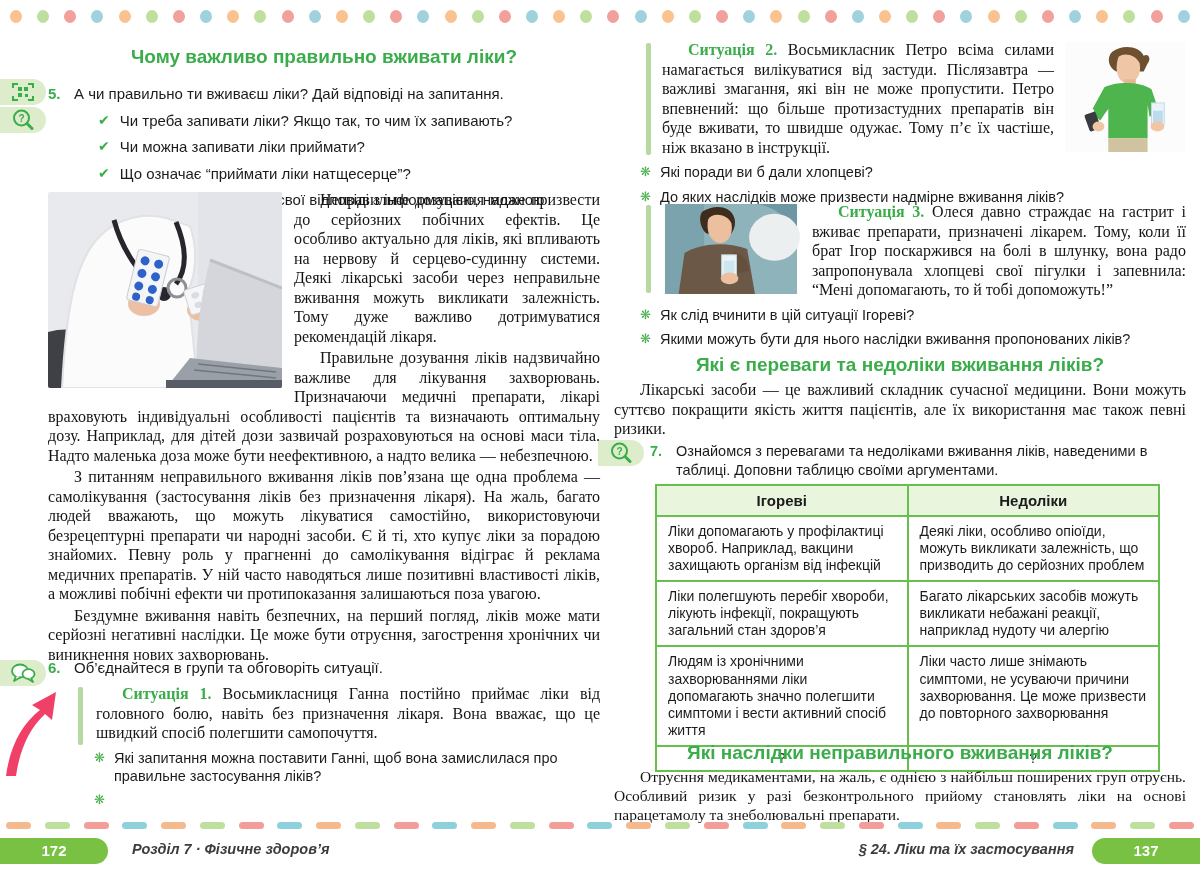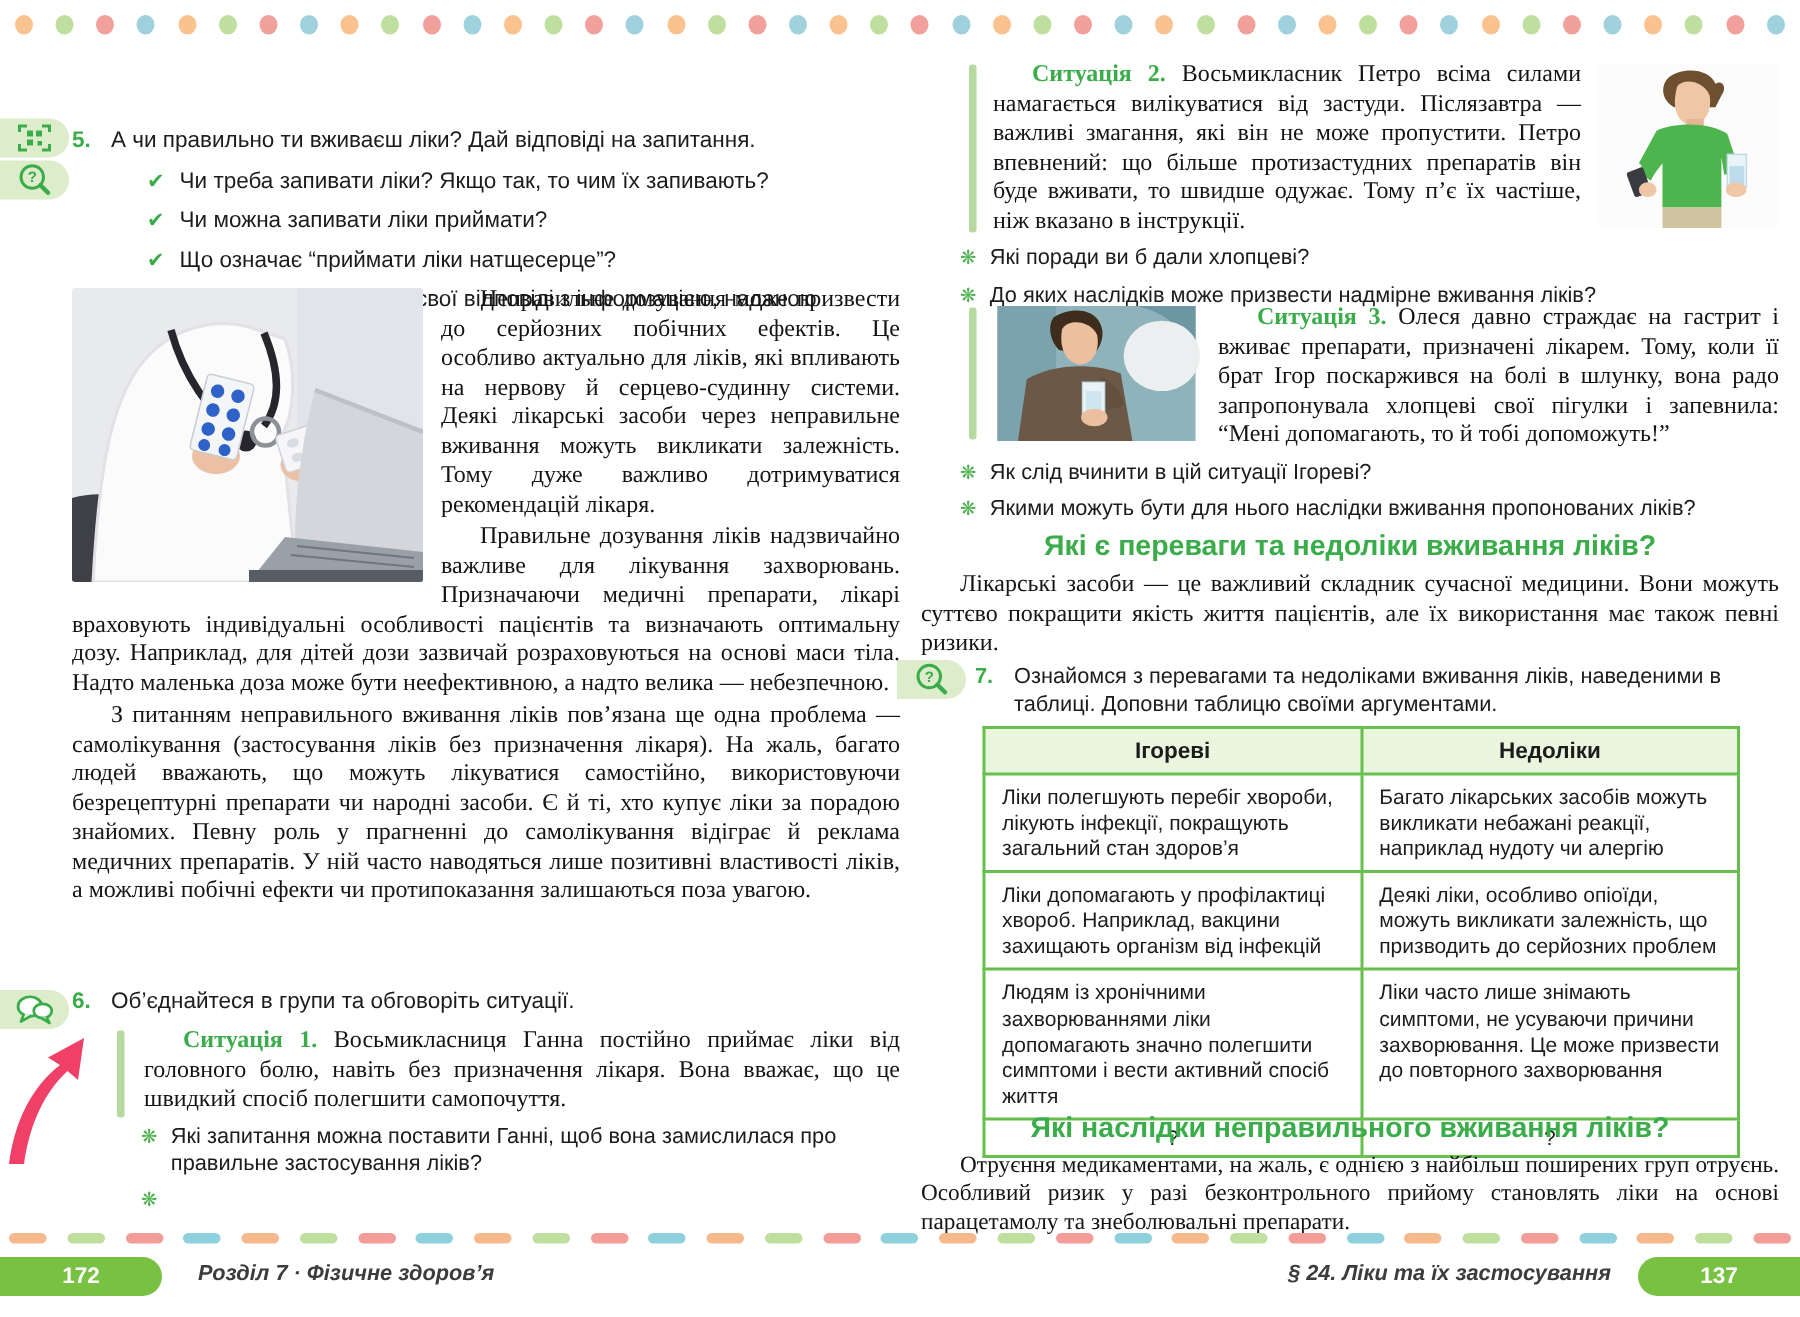--- a/index.html
+++ b/index.html
@@ -154,20 +154,21 @@
       <circle cx="10.5" cy="10" r="7.5" fill="none" stroke="#3aad4a" stroke-width="2"></circle>
       <line x1="16" y1="15.5" x2="21" y2="20.5" stroke="#3aad4a" stroke-width="3" stroke-linecap="round"></line>
       <text x="10.5" y="13.5" text-anchor="middle" font-size="10" font-weight="bold" font-family="Liberation Sans, sans-serif" fill="#3aad4a">?</text>
     </svg>
   </div>
 
   <svg class="arrow-svg" width="56" height="88" viewBox="0 0 56 88">
     <path d="M4,88 C8,58 20,36 38,22 L30,17 L54,4 L50,32 L43,26 C28,40 18,60 14,88 Z" fill="#f04067"></path>
   </svg>
 
+  <h2 class="h-green" style="left:48px;top:46px;width:552px">Чому важливо правильно вживати ліки?</h2>
 
   <div class="q-block" style="left:48px;top:84px;width:552px">
     <div class="q-line">
       <span class="qnum">5.</span>
       <span>А чи правильно ти вживаєш ліки? Дай відповіді на запитання.</span>
     </div>
     <div class="check-row">
       <span class="check">✔</span>
       <span>Чи треба запивати ліки? Якщо так, то чим їх запивають?</span>
     </div>
@@ -225,20 +226,21 @@
         <g stroke="#70767e" stroke-width="1.5">
           <line x1="150" y1="172" x2="228" y2="180"></line>
             <line x1="146" y1="178" x2="228" y2="186"></line>
         </g>
         <rect x="118" y="188" width="116" height="8" fill="#585c64"></rect>
       </svg>
     </div>
     <p class="serif ind">Неправильне дозування може призвести до серйозних побічних ефектів. Це особливо актуально для ліків, які впливають на нервову й серцево-судинну системи. Деякі лікарські засоби через неправильне вживання можуть викликати залежність. Тому дуже важливо дотримуватися рекомендацій лікаря.</p>
     <p class="serif ind">Правильне дозування ліків надзвичайно важливе для лікування захворювань. Призначаючи медичні препарати, лікарі враховують індивідуальні особливості пацієнтів та визначають оптимальну дозу. Наприклад, для дітей дози зазвичай розраховуються на основі маси тіла. Надто маленька доза може бути неефективною, а надто велика — небезпечною.</p>
     <p class="serif ind">З питанням неправильного вживання ліків пов’язана ще одна проблема — самолікування (застосування ліків без призначення лікаря). На жаль, багато людей вважають, що можуть лікуватися самостійно, використовуючи безрецептурні препарати чи народні засоби. Є й ті, хто купує ліки за порадою знайомих. Певну роль у прагненні до самолікування відіграє й реклама медичних препаратів. У ній часто наводяться лише позитивні властивості ліків, а можливі побічні ефекти чи протипоказання залишаються поза увагою.</p>
+    <p class="serif ind">Бездумне вживання навіть безпечних, на перший погляд, ліків може мати серйозні негативні наслідки. Це може бути отруєння, загострення хронічних чи виникнення нових захворювань.</p>
   </div>
 
   <div class="q-block" style="left:48px;top:658px;width:552px">
     <div class="q-line">
       <span class="qnum">6.</span>
       <span>Об’єднайтеся в групи та обговоріть ситуації.</span>
     </div>
   </div>
 
   <div class="sit" style="left:76px;top:684px;width:524px">
@@ -329,26 +331,26 @@
 
   <table class="tbl" style="left:655px;top:484px;width:505px">
     <thead>
       <tr>
         <th style="width:50%">Ігореві</th>
         <th>Недоліки</th>
       </tr>
     </thead>
     <tbody>
       <tr>
+        <td>Ліки допомагають у профілактиці хвороб. Наприклад, вакцини захищають організм від інфекцій</td>
+        <td>Деякі ліки, особливо опіоїди, можуть викликати залежність, що призводить до серйозних проблем</td>
+      </tr>
+      <tr>
         <td>Ліки полегшують перебіг хвороби, лікують інфекції, покращують загальний стан здоров’я</td>
         <td>Багато лікарських засобів можуть викликати небажані реакції, наприклад нудоту чи алергію</td>
-      </tr>
-      <tr>
-        <td>Ліки допомагають у профілактиці хвороб. Наприклад, вакцини захищають організм від інфекцій</td>
-        <td>Деякі ліки, особливо опіоїди, можуть викликати залежність, що призводить до серйозних проблем</td>
       </tr>
       <tr>
         <td>Людям із хронічними захворюваннями ліки допомагають значно полегшити симптоми і вести активний спосіб життя</td>
         <td>Ліки часто лише знімають симптоми, не усуваючи причини захворювання. Це може призвести до повторного захворювання</td>
       </tr>
       <tr>
         <td class="qm">?</td>
         <td class="qm">?</td>
       </tr>
     </tbody>

